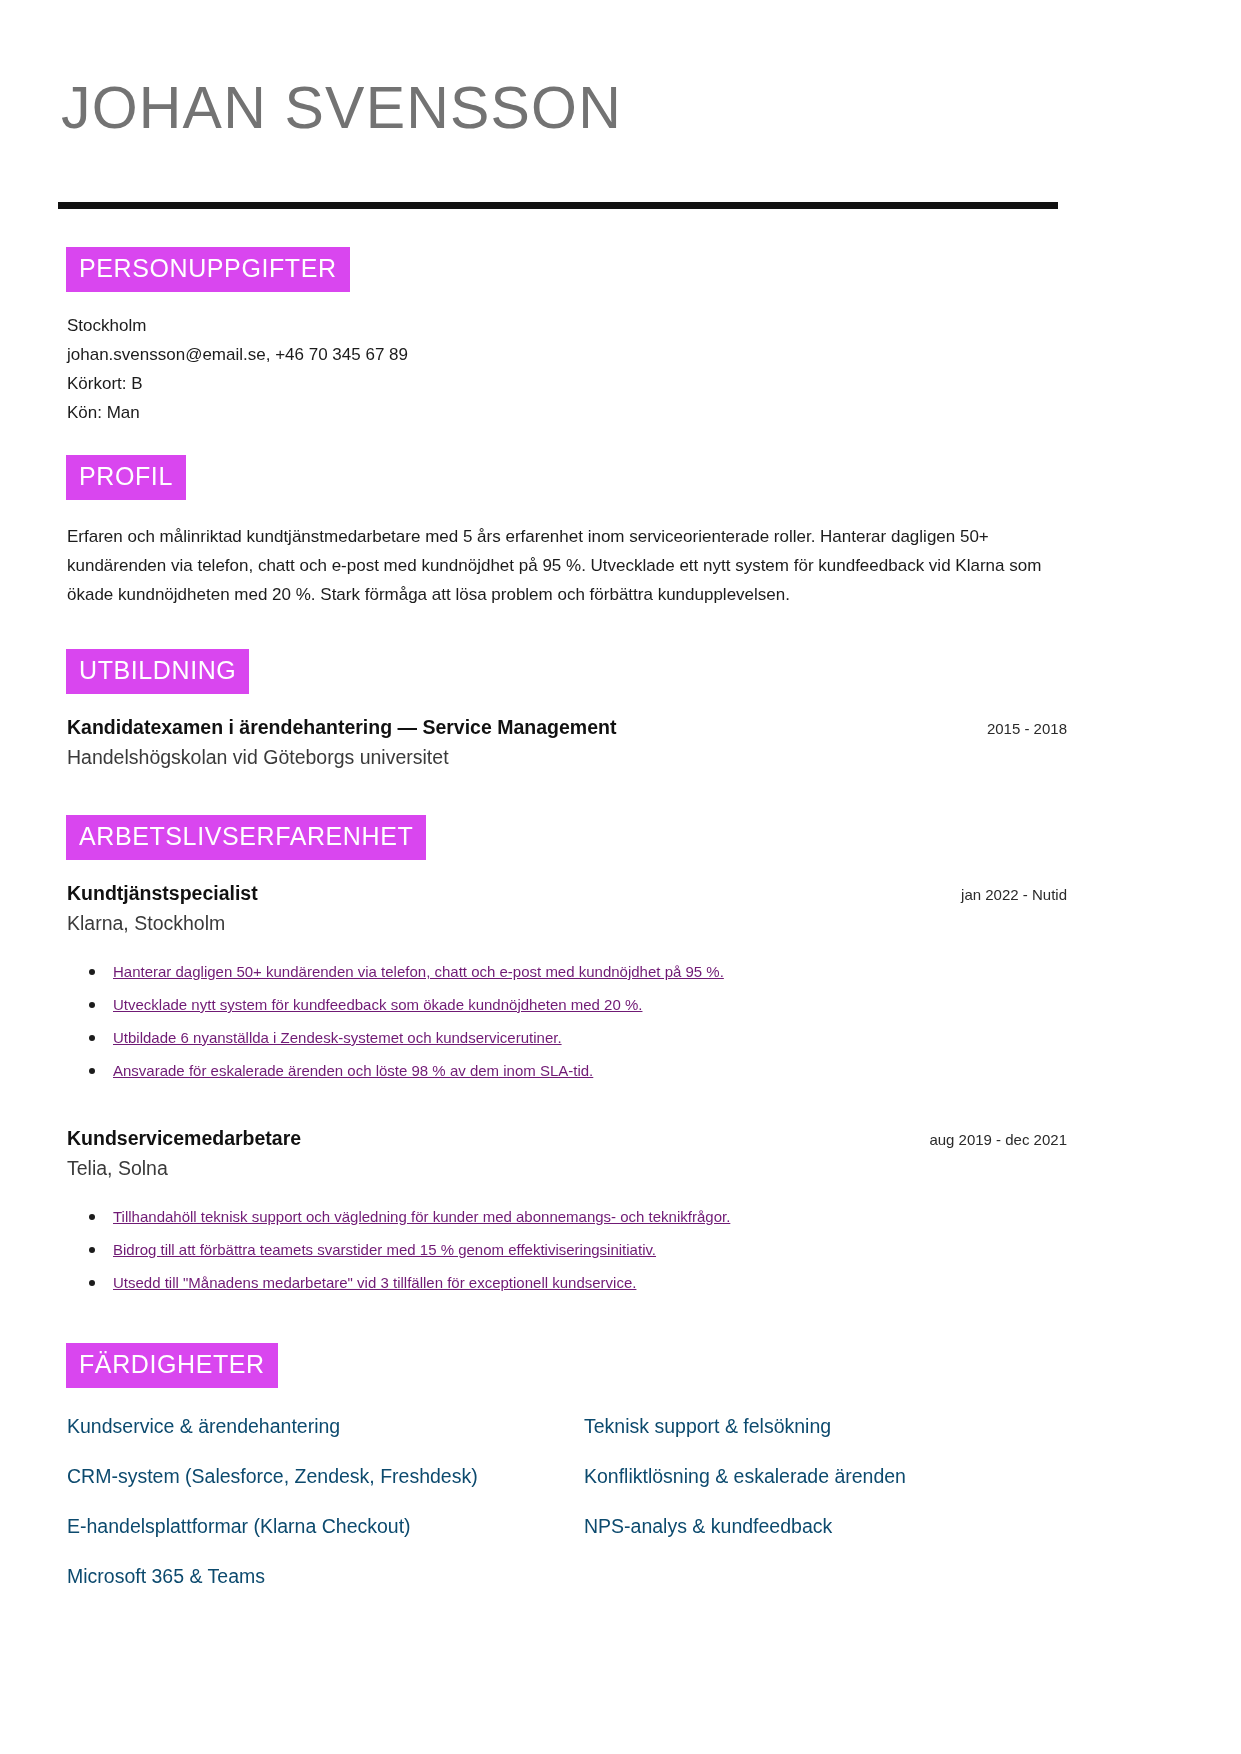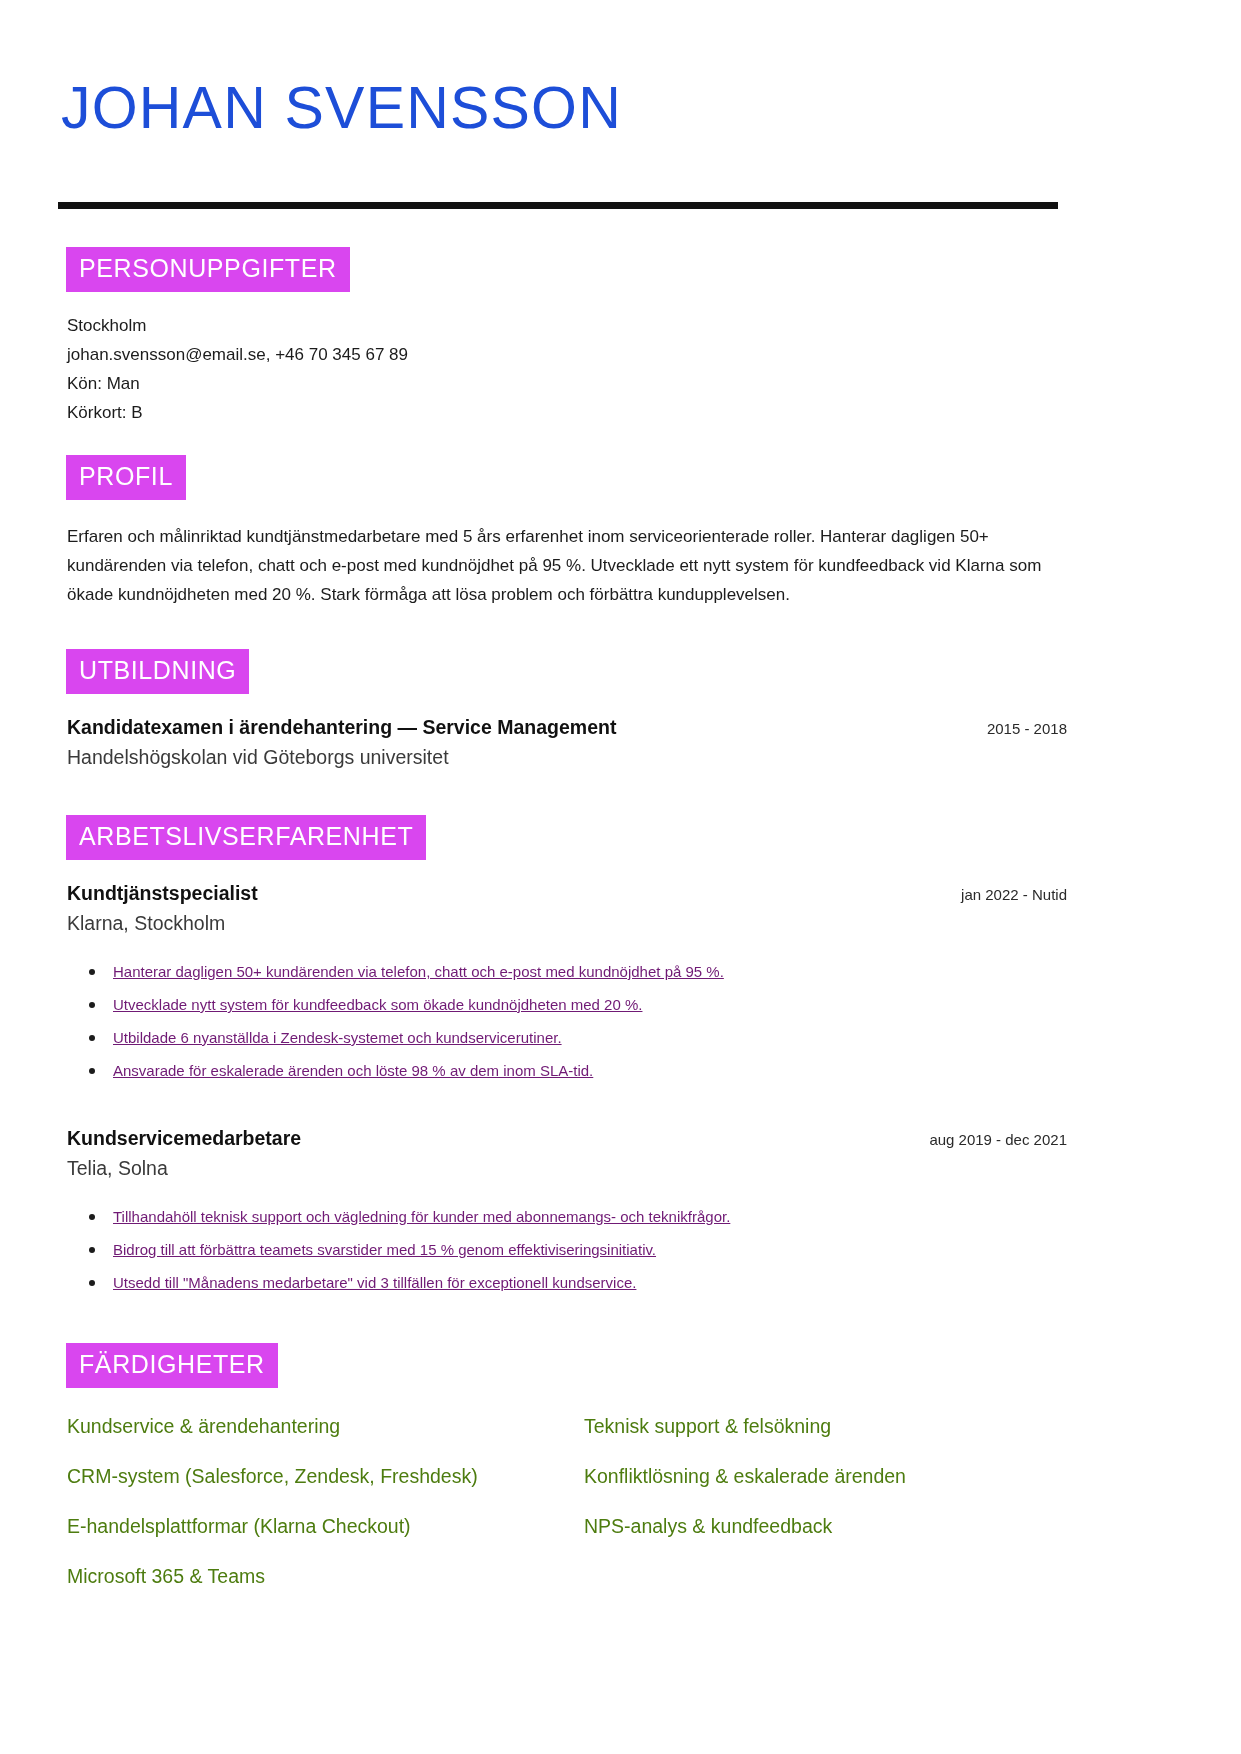--- a/index.html
+++ b/index.html
@@ -24,21 +24,21 @@
   }
 
   
   .name {
     font-size: 59px;
     font-weight: 400;
     letter-spacing: 1.2px;
     line-height: 1.05;
     margin: 0;
     padding: 0 0 0 3px;
-    color: #1d4ed8;
+    color: #737373;
   }
   .name-rule {
     margin-top: 62px;
     height: 7px;
     background: #111111;
     width: 1000px;
   }
 
   
   .chip {
@@ -140,38 +140,38 @@
     margin-top: 24px;
     padding-left: 9px;
     display: grid;
     grid-template-columns: 517px auto;
     row-gap: 22px;
     width: 1000px;
   }
   .skill-item {
     font-size: 19.5px;
     line-height: 28px;
-    color: #4d7c0f;
+    color: #0c4a6e;
   }
 </style>
 </head>
 <body>
 
 <div class="page">
 
   <h1 class="name">JOHAN SVENSSON</h1>
   <div class="name-rule"></div>
 
   <div class="sec-personal">
     <span class="chip">PERSONUPPGIFTER</span>
     <div class="contact-block body-text">
       <div>Stockholm</div>
       <div>johan.svensson@email.se, +46 70 345 67 89</div>
+      <div>Körkort: B</div>
       <div>Kön: Man</div>
-      <div>Körkort: B</div>
     </div>
   </div>
 
   <div class="sec-profil">
     <span class="chip">PROFIL</span>
     <p class="profile-para body-text">Erfaren och målinriktad kundtjänstmedarbetare med 5 års erfarenhet inom serviceorienterade roller. Hanterar dagligen 50+ kundärenden via telefon, chatt och e-post med kundnöjdhet på 95 %. Utvecklade ett nytt system för kundfeedback vid Klarna som ökade kundnöjdheten med 20 %. Stark förmåga att lösa problem och förbättra kundupplevelsen.</p>
   </div>
 
   <div class="sec-utbildning">
     <span class="chip">UTBILDNING</span>

